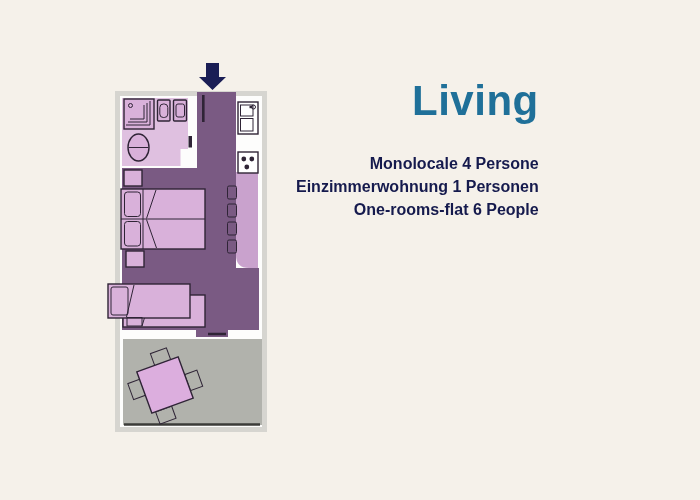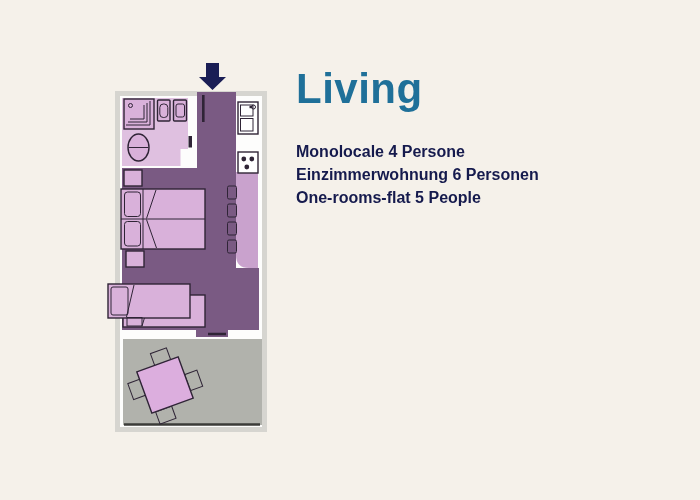--- a/index.html
+++ b/index.html
@@ -5,21 +5,21 @@
   html,body{margin:0;padding:0;}
   .page{
     position:relative;
     width:700px;height:500px;
     background:var(--background,#f5f1ea);
     font-family:"Liberation Sans",sans-serif;
     overflow:hidden;
   }
   .plan-svg{position:absolute;left:95px;top:55px;display:block;}
 
-  .text-block{position:absolute;left:296px;top:68px;}
+  .text-block{position:absolute;left:296px;top:80px;text-align:right;}
   .title{
     margin:0;
     font-size:42px;line-height:1;font-weight:700;
     color:var(--title_teal,#1f7099);
     letter-spacing:0.5px;
   }
   .description{
     margin-top:30px;
     font-size:16px;line-height:23px;font-weight:700;
     color:var(--text_navy,#151a4d);
@@ -133,18 +133,18 @@
       <rect x="143" y="363" width="44" height="44" class="fill-table ol"></rect>
     </g>
 
     <path d="M206,63 H219 V77 H226 L212.5,90 L199,77 H206 Z" class="fill-arrow"></path>
   </svg>
 
   <div class="text-block">
     <h1 class="title">Living</h1>
     <div class="description">
       <div>Monolocale 4 Persone</div>
-      <div>Einzimmerwohnung 6 Personen</div>
-      <div>One-rooms-flat 5 People</div>
+      <div>Einzimmerwohnung 1 Personen</div>
+      <div>One-rooms-flat 6 People</div>
     </div>
   </div>
 
 </div>
 
 </body></html>

